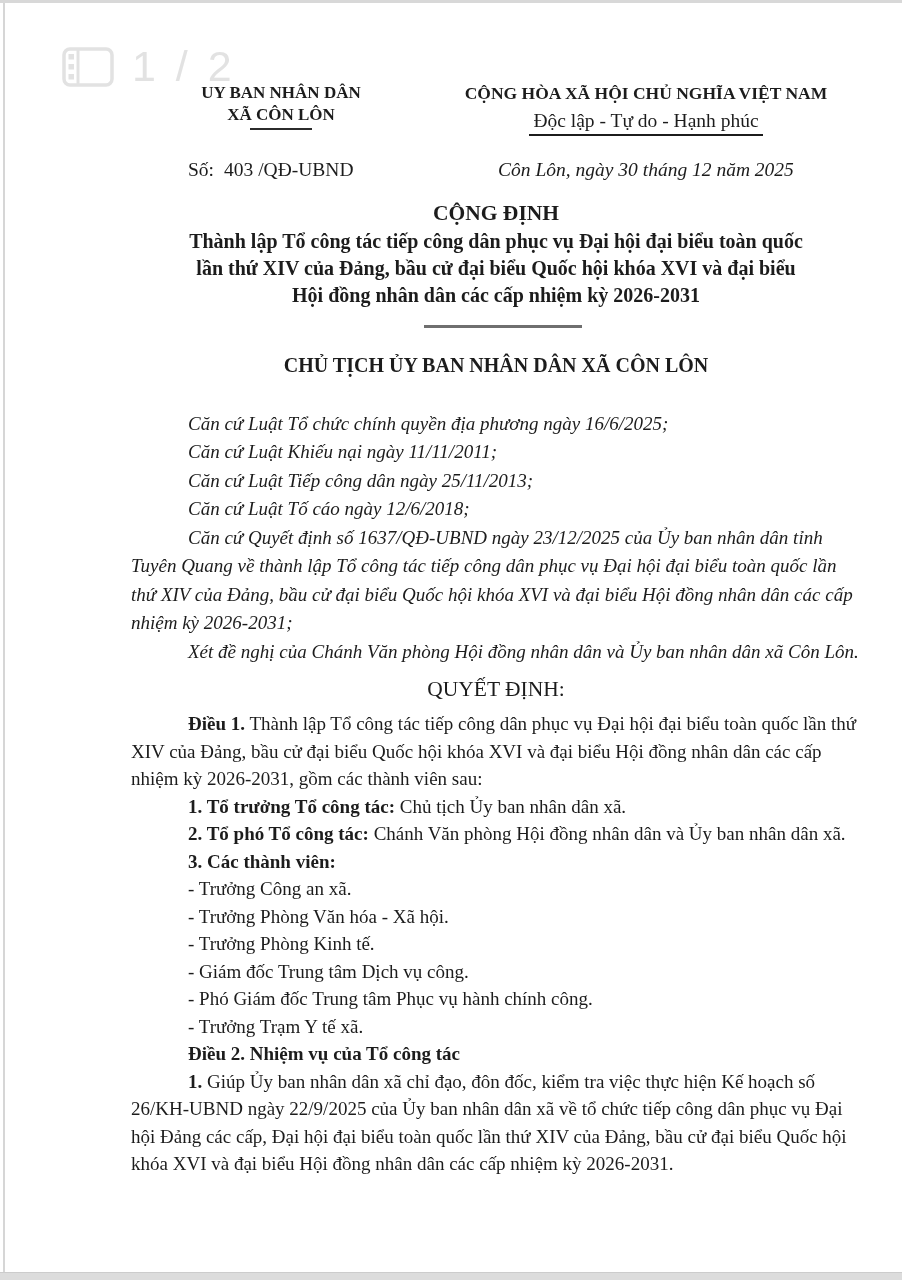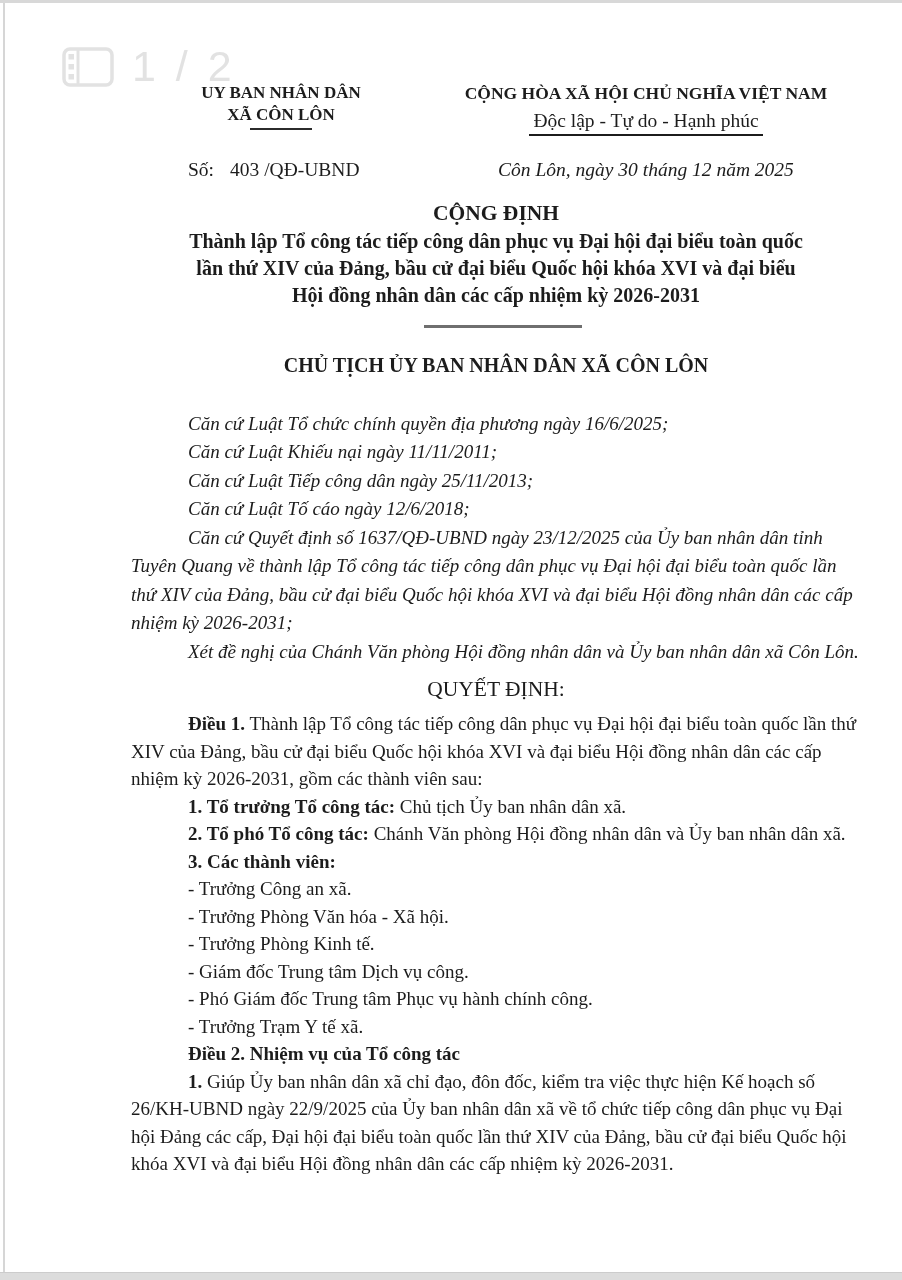--- a/index.html
+++ b/index.html
@@ -42,21 +42,21 @@
   .org-rule { width: 62px; height: 2px; background: #2b2b2b; margin: 2px auto 0 auto; }
   .nat1 { font-weight: bold; font-size: 17.5px; line-height: 23px; }
   .nat2-wrap { margin-top: 2px; }
   .nat2 {
     font-weight: normal; font-size: 19.5px; line-height: 25px;
     display: inline-block; border-bottom: 2px solid #1c1c1c; padding: 0 4px 1px 4px;
   }
 
   .hdr2 { display: flex; margin-top: 20px; align-items: baseline; }
   .so   { width: 300px; padding-left: 57px; font-size: 19.5px; }
-  .so .num { margin-left: 16px; }
+  .so .num { margin-left: 10px; }
   .place-date { flex: 1; text-align: center; font-style: italic; font-size: 19.5px; }
 
   .title-block { text-align: center; margin-top: 14px; }
   .doc-type { font-weight: bold; font-size: 21.5px; line-height: 30px; }
   .subject  { font-weight: bold; font-size: 20px; line-height: 27px; }
   .subject .u { display: inline-block; border-bottom: 3px solid #6f6f6f; padding-bottom: 18px; line-height: 23px; }
   .authority { font-weight: bold; font-size: 20px; line-height: 26px; margin-top: 24px; text-align: center; }
 
   .preamble { margin-top: 32px; }
   .preamble p { margin: 0; font-style: italic; text-indent: 57px; line-height: 28.5px; }

